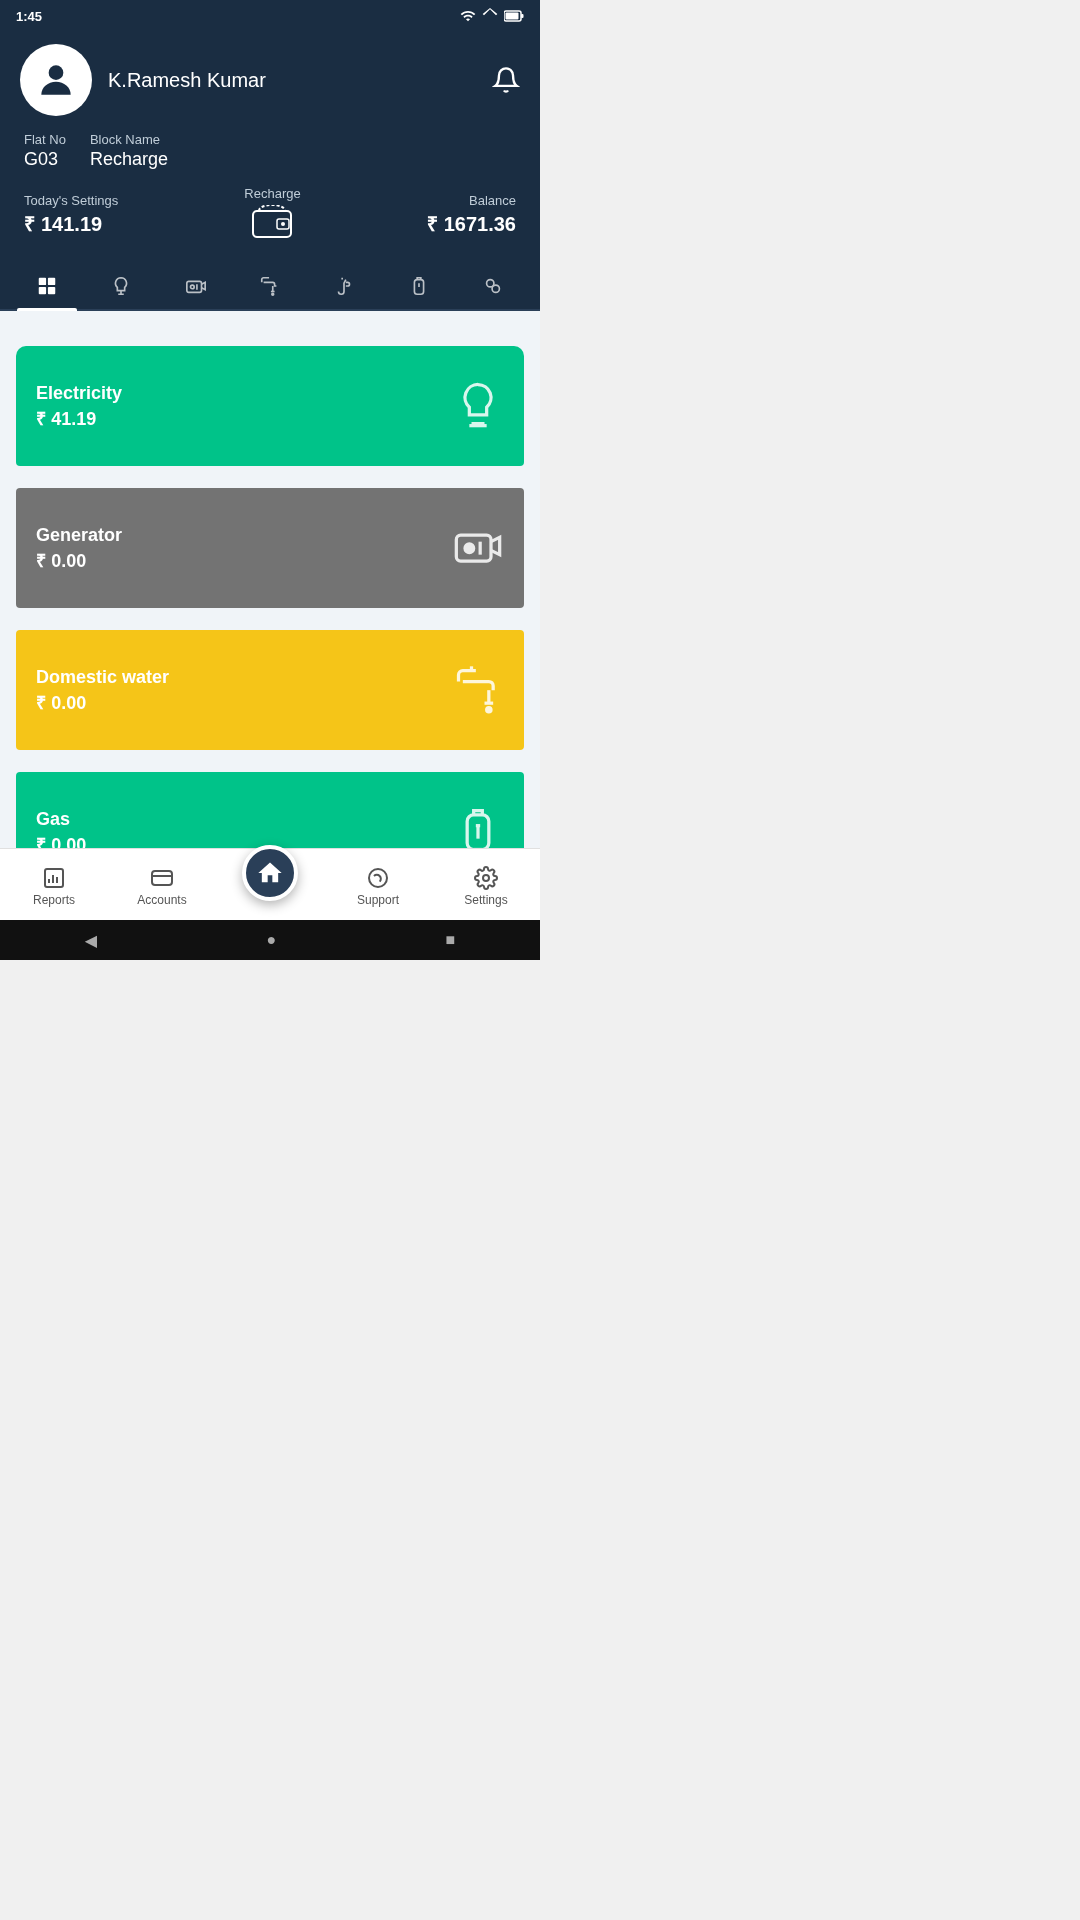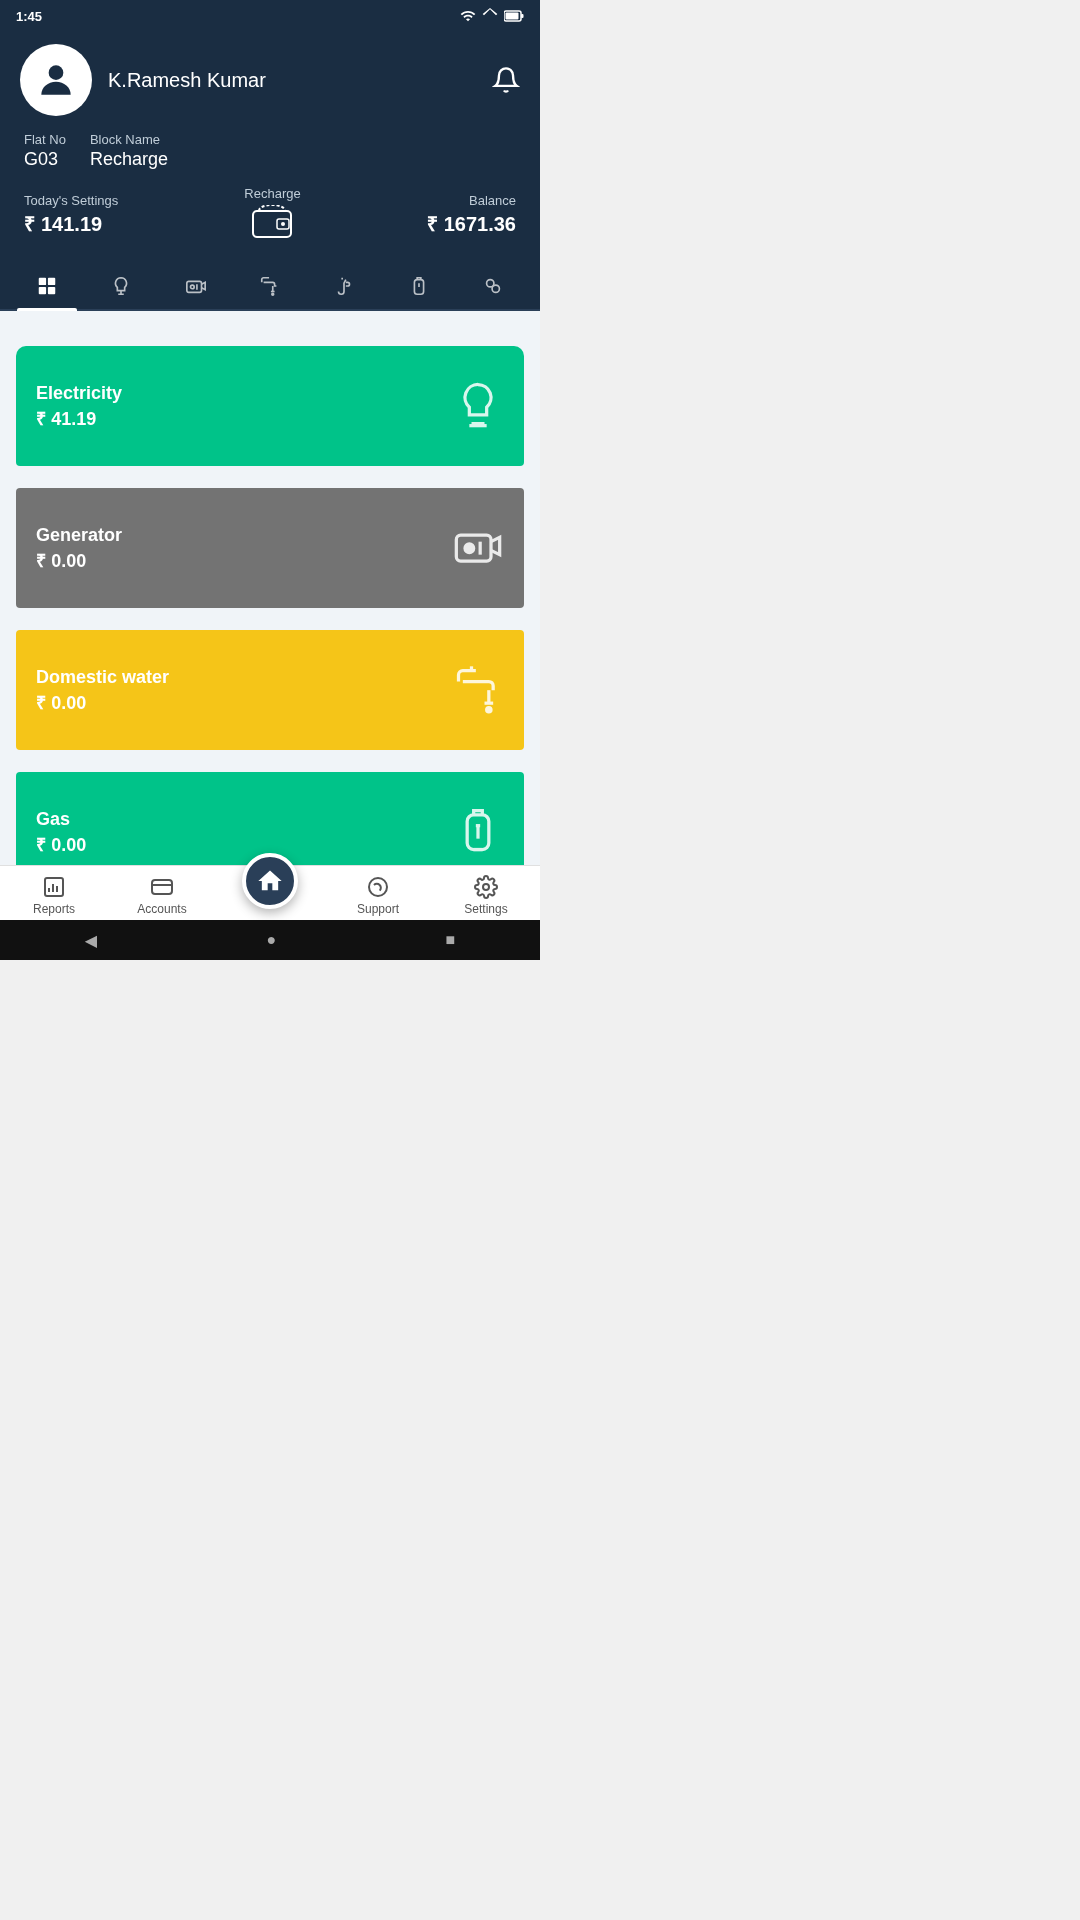--- a/index.html
+++ b/index.html
@@ -151,21 +151,21 @@
     .bottom-nav {
       position: absolute;
       bottom: 40px;
       left: 0; right: 0;
       background: white;
       display: flex;
       align-items: center;
       justify-content: space-around;
       padding: 8px 0 4px;
       border-top: 1px solid #e0e0e0;
-      height: 55px;
+      height: 72px;
     }
     .nav-item {
       display: flex;
       flex-direction: column;
       align-items: center;
       gap: 3px;
       cursor: pointer;
       flex: 1;
     }
     .nav-label { font-size: 12px; color: #555; }

